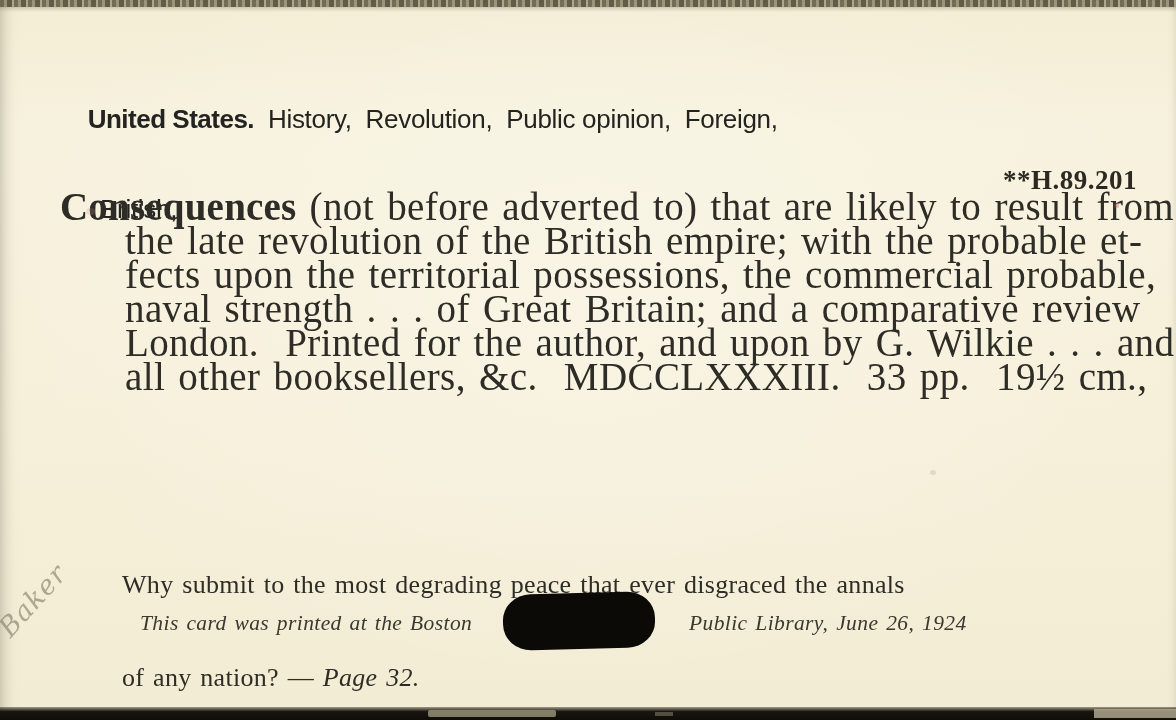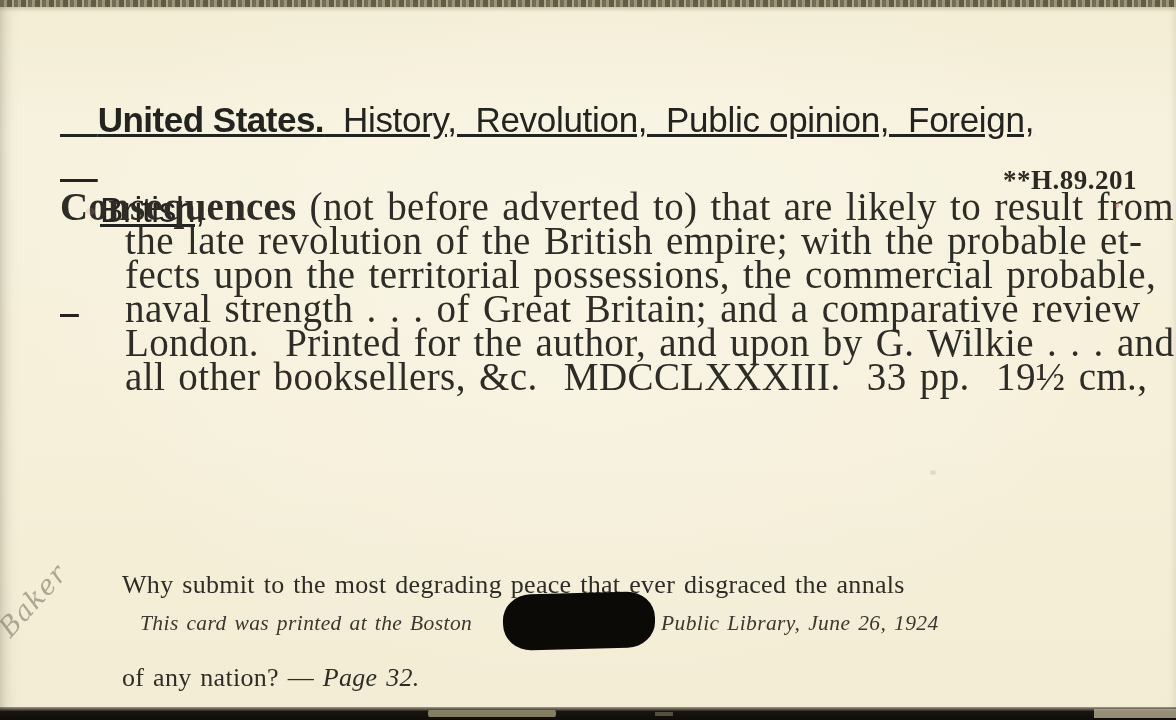--- a/index.html
+++ b/index.html
@@ -27,22 +27,22 @@
     background:linear-gradient(180deg,#24201666 0,#18150f 35%,#0f0d09 100%);
   }
   .edge-bottom .gap1{position:absolute;left:428px;bottom:3px;width:128px;height:7px;background:#978f76;border-radius:2px;opacity:.85;}
   .edge-bottom .gap2{position:absolute;right:0;bottom:2px;width:82px;height:9px;background:#b7ae94;opacity:.8;}
   .edge-bottom .gap3{position:absolute;left:655px;bottom:4px;width:18px;height:4px;background:#7d7660;opacity:.6;}
 
   
   .heading{
     position:absolute;left:60px;top:52px;
     font-family:"Liberation Sans", sans-serif;
-    font-size:35px;line-height:45px;color:#232320;
-    white-space:pre;letter-spacing:-0.3px;text-decoration:underline;
+    font-size:26px;line-height:45px;color:#232320;
+    white-space:pre;letter-spacing:-0.3px;
   }
   .heading .main{font-weight:700;letter-spacing:-0.5px;}
   .heading .line2{display:block;padding-left:40px;}
 
   
   .callnum{
     position:absolute;top:165px;right:39px;
     font-size:27px;font-weight:600;letter-spacing:0.5px;color:#2b2922;
   }
 
@@ -52,21 +52,21 @@
   .entry .bodyline.indent{padding-left:65px;}
   .entry .lead{font-weight:700;letter-spacing:0.2px;}
 
   
   .quote{position:absolute;left:122px;top:507px;font-size:26px;line-height:31px;letter-spacing:0.3px;word-spacing:2px;white-space:pre;}
   .quote .ref{font-style:italic;}
 
   
   .printed-note{position:absolute;left:0;top:606px;width:1176px;height:44px;font-style:italic;font-size:21.5px;color:#3a382f;letter-spacing:0.4px;word-spacing:2px;}
   .printed-note .prefix{position:absolute;left:140px;top:5px;white-space:pre;}
-  .printed-note .suffix{position:absolute;left:661px;top:5px;white-space:pre;}
+  .printed-note .suffix{position:absolute;left:689px;top:5px;white-space:pre;}
   .redaction{
     position:absolute;left:503px;top:-13px;width:152px;height:56px;
     background:#0c0a07;border-radius:28px/26px;transform:rotate(-1.5deg);
   }
 
   
   .tracings{position:absolute;left:55px;top:644px;font-size:27px;line-height:33px;letter-spacing:0.8px;word-spacing:3px;white-space:pre;color:#34322b;}
 
   
   .handwriting{

